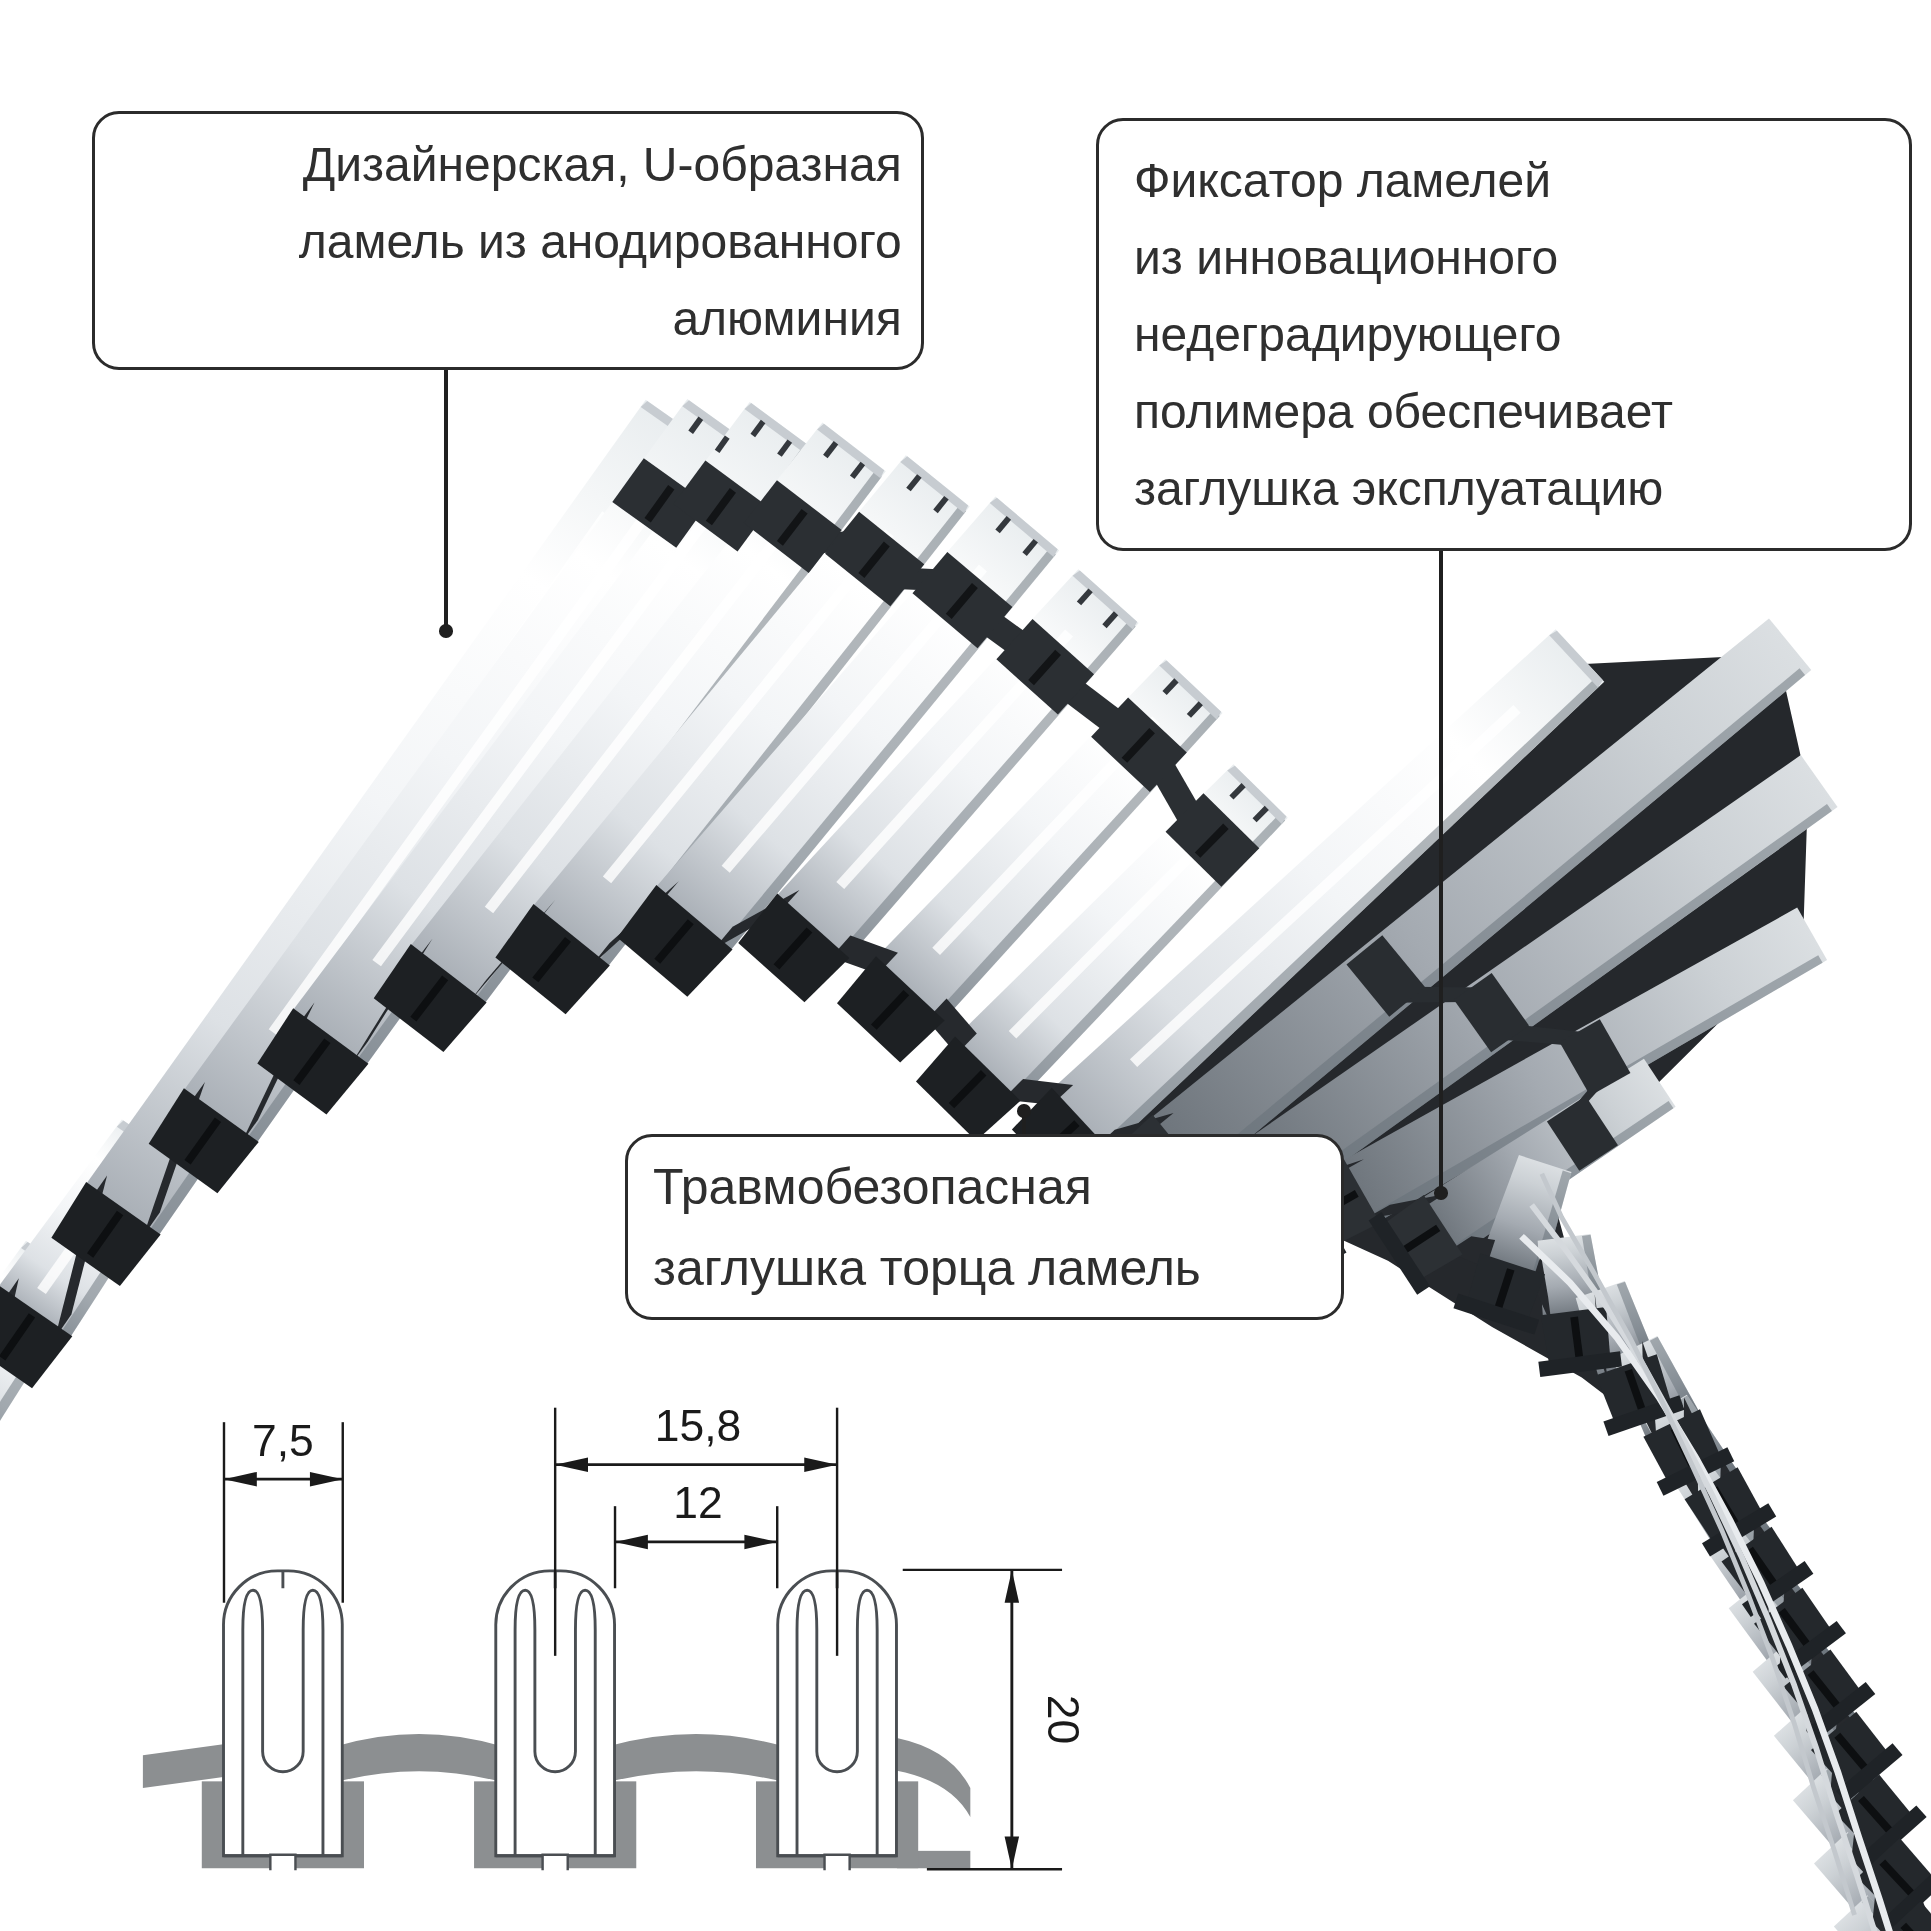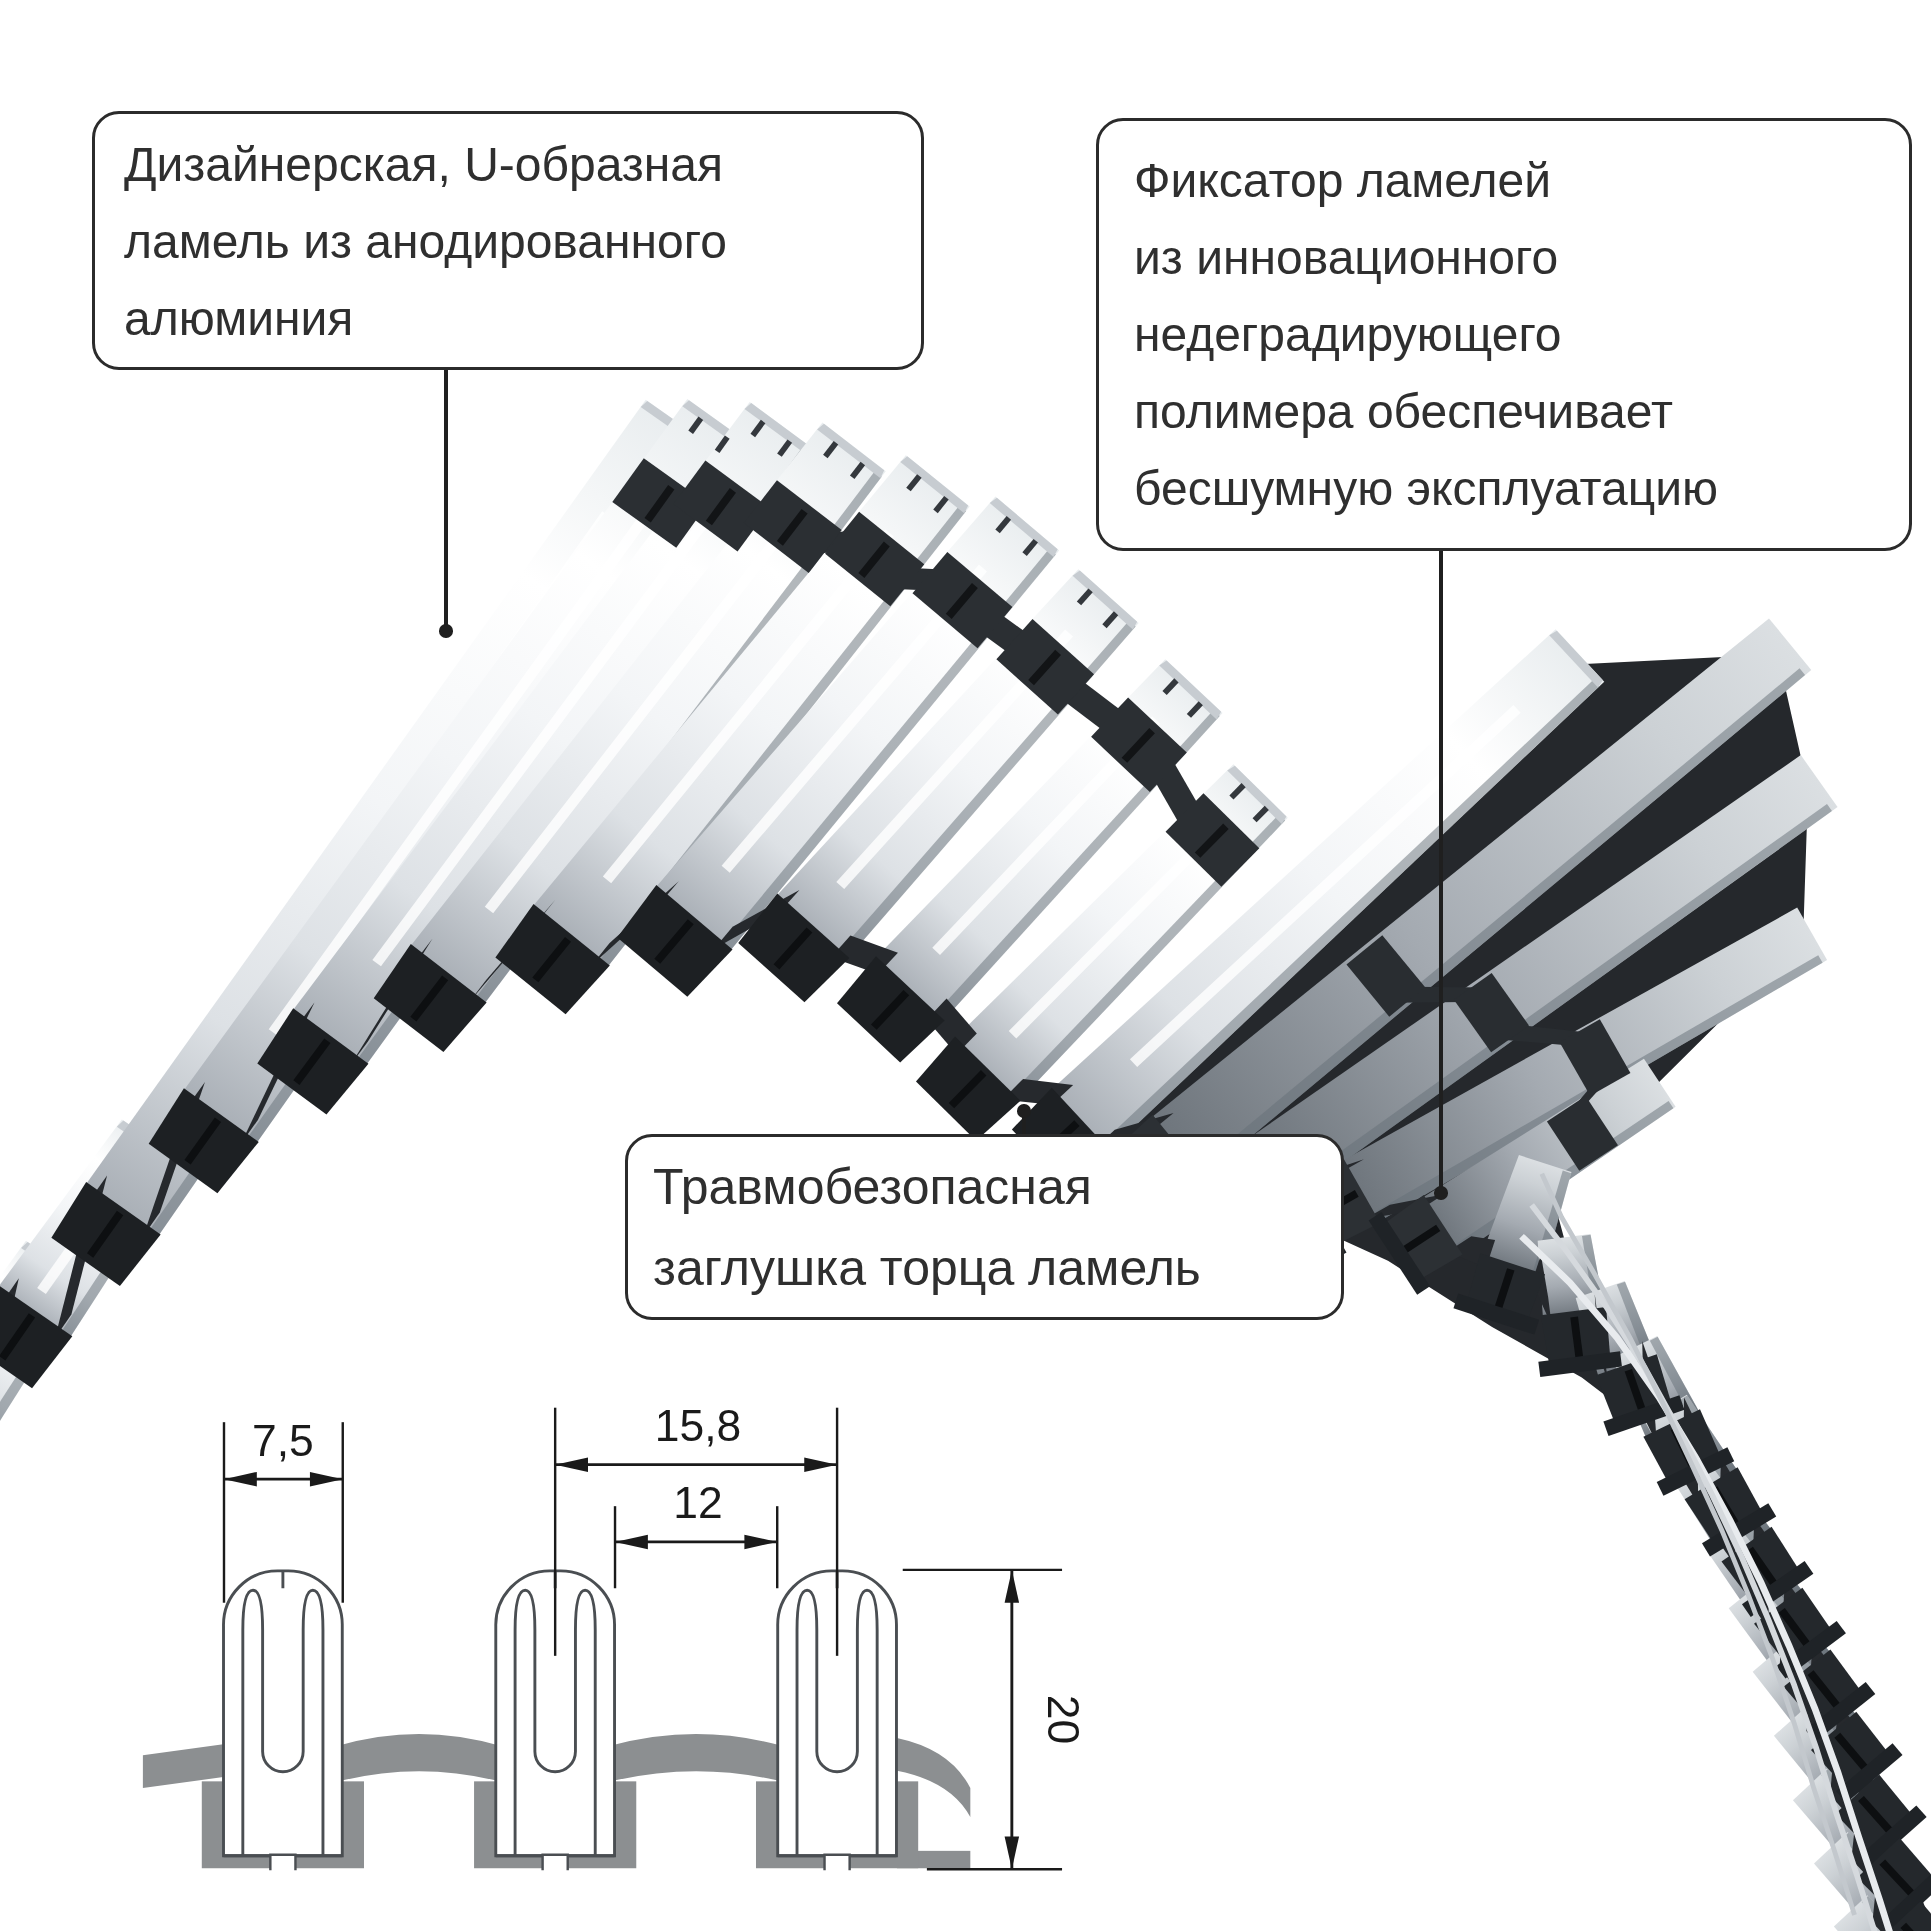--- a/index.html
+++ b/index.html
@@ -1,21 +1,21 @@
 <!DOCTYPE html>
 <html><head>
 <meta charset="utf-8">
 <style>
   html,body{margin:0;padding:0;background:#fff;}
   #stage{position:relative;width:1931px;height:1931px;background:#fff;overflow:hidden;
          font-family:"Liberation Sans","DejaVu Sans",sans-serif;}
   svg{position:absolute;left:0;top:0;}
   .callout{position:absolute;background:#fff;border:3.9px solid #2b2b2b;border-radius:27px;
            color:#2f2f2f;font-weight:300;white-space:pre-line;box-sizing:border-box;}
-  #callout-lamella{left:92px;top:111px;width:832px;height:259px;font-size:48px;line-height:77px;padding:11.6px 19.3px 0 29px;}
+  #callout-lamella{left:92px;top:111px;width:832px;height:259px;font-size:48px;line-height:77px;padding:11.6px 19.3px 0 29px;text-align:right;}
   #callout-fixator{left:1096px;top:118px;width:816px;height:433px;font-size:48px;line-height:77px;padding:21px 19.3px 0 35px;}
   #callout-endcap{left:625px;top:1134px;width:719px;height:186px;font-size:50px;line-height:81px;padding:9.7px 19.3px 0 25px;}
   .leader{position:absolute;background:#1f1f1f;}
   .dot{position:absolute;width:13.5px;height:13.5px;border-radius:50%;background:#1f1f1f;}
 </style>
 </head>
 <body>
 
 <div id="stage">
   <svg id="grille" width="1931" height="1931" viewBox="0 0 2000 2000">
@@ -502,17 +502,17 @@
   <div class="leader" id="leader3" style="left:1022px;top:1112px;width:3.9px;height:24px;"></div>
   <div class="dot" style="left:1017px;top:1104px;"></div>
 
   <div class="callout" id="callout-lamella"><span>Дизайнерская, U-образная
 ламель из анодированного
 алюминия</span></div>
   <div class="callout" id="callout-fixator"><span>Фиксатор ламелей
 из инновационного
 недеградирующего
 полимера обеспечивает
-бесшумную эксплуатацию</span></div>
+заглушка эксплуатацию</span></div>
   <div class="callout" id="callout-endcap"><span>Травмобезопасная
 заглушка торца ламель</span></div>
 </div>
 
 
 </body></html>

